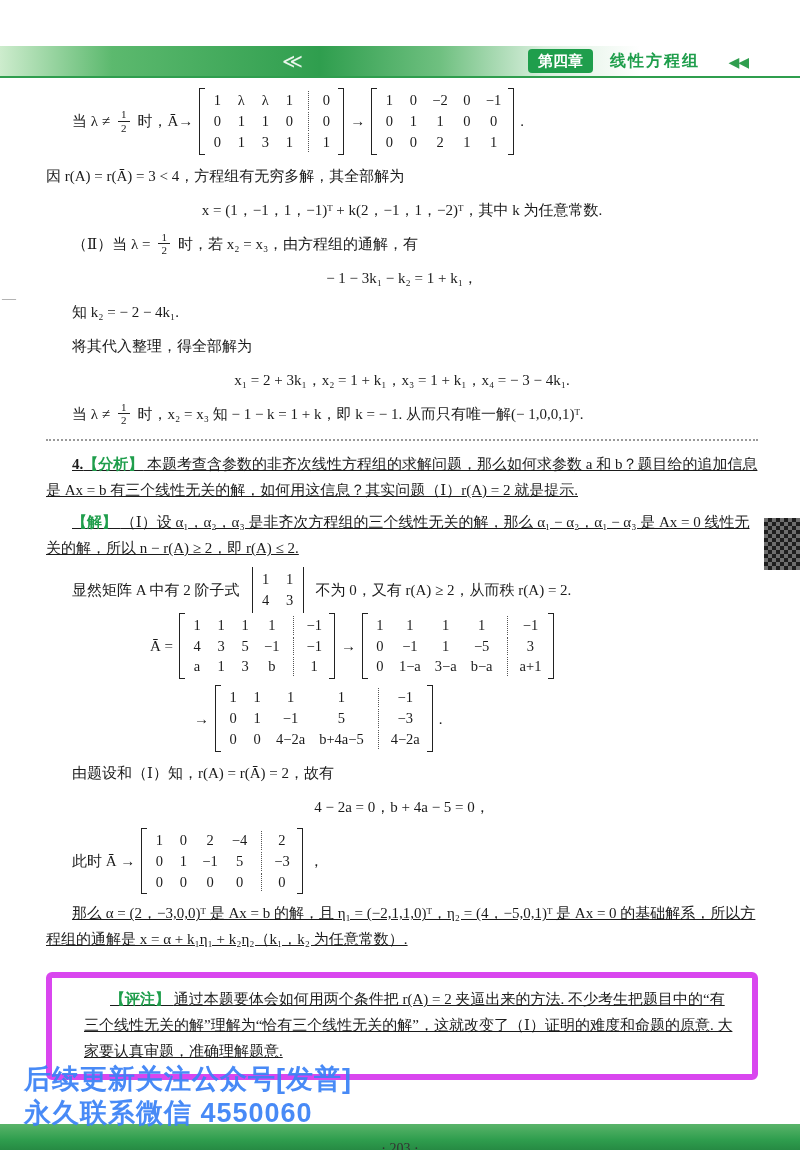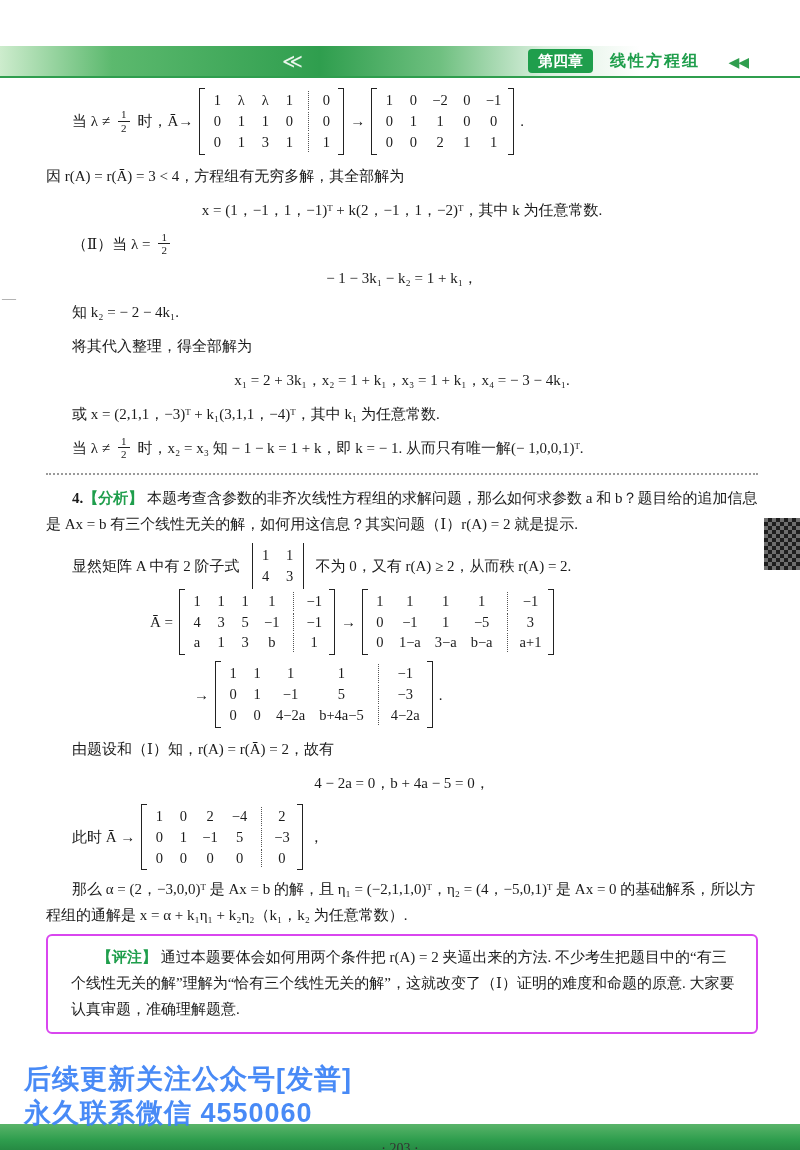--- a/index.html
+++ b/index.html
@@ -34,21 +34,21 @@
   .footer-band{
     position:absolute;bottom:0;left:0;width:100%;height:26px;
     background:linear-gradient(180deg,#5ab46a 0%,#2f9e4e 60%,#268a43 100%);
   }
 
   
   main{position:absolute;top:88px;left:46px;width:712px;}
   p{margin:8px 0;}
   .ind{margin-left:26px;}
   .ctr{text-align:center;}
-  .para{text-indent:26px;margin:6px 0;}
+  .para{text-indent:26px;margin:6px 0;text-decoration:underline;}
   .flexline{display:flex;align-items:center;gap:6px;flex-wrap:nowrap;}
 
   .divider{border:none;border-top:2px dotted #9a9a9a;margin:12px 0 10px 0;width:100%;}
 
   
   .matrix{display:inline-flex;align-items:stretch;font-size:14.5px;}
   .brk{width:5px;flex:0 0 5px;}
   .bl{border-left:1.6px solid #222;border-top:1.6px solid #222;border-bottom:1.6px solid #222;margin-right:5px;}
   .br{border-right:1.6px solid #222;border-top:1.6px solid #222;border-bottom:1.6px solid #222;margin-left:5px;}
   .vbar{width:0;border-left:1.4px solid #222;margin:0 6px;}
@@ -56,22 +56,22 @@
   .mcell{text-align:center;min-width:10px;line-height:1.3;}
   .mcell.aug{border-left:1.3px dotted #555;padding-left:12px;}
 
   
   .frac{display:inline-flex;flex-direction:column;align-items:center;font-size:11px;
         line-height:1.15;vertical-align:middle;margin:0 2px;}
   .frac .num{border-bottom:1px solid #222;padding:0 3px;}
 
   
   .note-box{
-    border:2px solid #d946ef;border-radius:6px;margin-top:6px;
-    padding:8px 16px 10px 23px;
+    border:6px solid #d946ef;border-radius:6px;margin-top:20px;
+    padding:8px 16px 10px 32px;
   }
 
   
   .watermark{
     position:absolute;left:24px;top:1062px;z-index:5;
     color:#3b82f6;opacity:.93;font-family:"Liberation Sans",sans-serif;
     font-weight:bold;font-size:27px;line-height:34px;letter-spacing:1px;
   }
   .page-number{
     position:absolute;top:1136px;left:0;width:100%;text-align:center;
@@ -152,44 +152,48 @@
 
   <p>因 r(A) = r(Ā) = 3 &lt; 4，方程组有无穷多解，其全部解为</p>
   <p class="ctr">x = (1，−1，1，−1)ᵀ + k(2，−1，1，−2)ᵀ，其中 k 为任意常数.</p>
 
   <p class="ind flexline">
     <span>（Ⅱ）当 λ =</span>
     <span class="frac">
       <span class="num">1</span>
       <span>2</span>
     </span>
+    <span>时，若 x₂ = x₃，由方程组的通解，有</span>
   </p>
 
   <p class="ctr">− 1 − 3k₁ − k₂ = 1 + k₁，</p>
   <p class="ind">知 k₂ = − 2 − 4k₁.</p>
   <p class="ind">将其代入整理，得全部解为</p>
   <p class="ctr">x₁ = 2 + 3k₁，x₂ = 1 + k₁，x₃ = 1 + k₁，x₄ = − 3 − 4k₁.</p>
-  <p class="ind">或 x = (2,1,1，−3)ᵀ + k₁(3,1,1，−4)ᵀ，其中 k₁ 为任意常数.</p>
 
   <p class="ind flexline">
     <span>当 λ ≠</span>
     <span class="frac">
       <span class="num">1</span>
       <span>2</span>
     </span>
     <span>时，x₂ = x₃ 知 − 1 − k = 1 + k，即 k = − 1. 从而只有唯一解(− 1,0,0,1)ᵀ.</span>
   </p>
 
   <hr class="divider">
 
   <p class="para">
     <span class="b">4.</span><span class="green b">【分析】</span>
     <span>本题考查含参数的非齐次线性方程组的求解问题，那么如何求参数 a 和 b？题目给的追加信息是 Ax = b 有三个线性无关的解，如何用这信息？其实问题（Ⅰ）r(A) = 2 就是提示.</span>
   </p>
 
+  <p class="para">
+    <span class="green b">【解】</span>
+    <span>（Ⅰ）设 α₁，α₂，α₃ 是非齐次方程组的三个线性无关的解，那么 α₁ − α₂，α₁ − α₃ 是 Ax = 0 线性无关的解，所以 n − r(A) ≥ 2，即 r(A) ≤ 2.</span>
+  </p>
 
   <div class="flexline ind">
     <span>显然矩阵 A 中有 2 阶子式</span>
     <span class="matrix">
         <span class="vbar"></span>
         <span class="mgrid" style="grid-template-columns: repeat(2, auto);">
           <span class="mcell">1</span>
           <span class="mcell">1</span>
           <span class="mcell">4</span>
           <span class="mcell">3</span>

